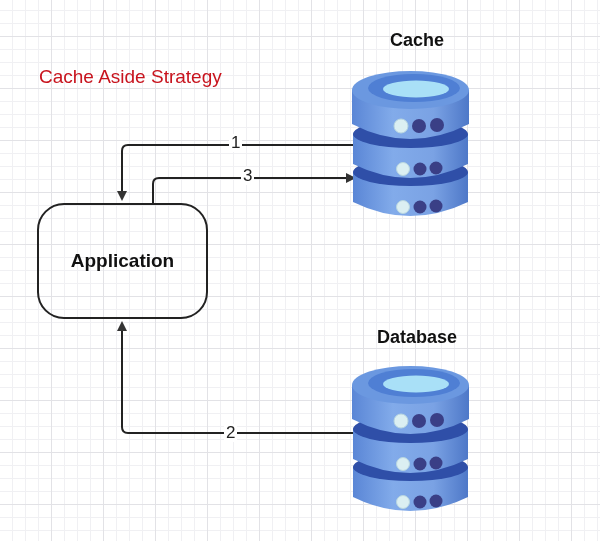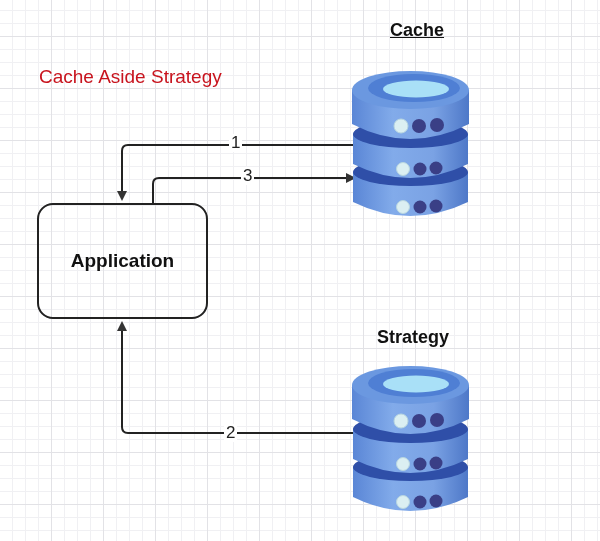--- a/index.html
+++ b/index.html
@@ -30,30 +30,30 @@
       color: #c8141e;
       white-space: nowrap;
     }
     .label {
       position: absolute;
       font-size: 18px;
       font-weight: bold;
       color: #111111;
       white-space: nowrap;
     }
-    .cache-label { left: 390px; top: 20px; text-decoration: underline; }
+    .cache-label { left: 390px; top: 30px; }
     .db-label { left: 377px; top: 327px; }
     .app-box {
       position: absolute;
       left: 37px;
       top: 203px;
       width: 167px;
       height: 112px;
       border: 2px solid #222222;
-      border-radius: 16px;
+      border-radius: 27px;
       display: flex;
       align-items: center;
       justify-content: center;
       background: transparent;
     }
     .app-box span {
       font-size: 19px;
       font-weight: bold;
       color: #111;
     }
@@ -83,21 +83,21 @@
     }
     .cache-icon { left: 348px; top: 62px; }
     .database-icon { left: 348px; top: 357px; }
   </style>
 </head>
 <body>
 
 <div class="title">Cache Aside Strategy</div>
 
 <div class="label cache-label">Cache</div>
-<div class="label db-label">Strategy</div>
+<div class="label db-label">Database</div>
 
 <div class="app-box">
   <span>Application</span>
 </div>
 
 <svg class="arrows" viewBox="0 0 600 541">
   <defs>
     <marker id="arrowhead" markerWidth="10" markerHeight="10" refX="8" refY="5" orient="auto" markerUnits="userSpaceOnUse">
       <path d="M0,0 L10,5 L0,10 Z" fill="#333"></path>
     </marker>

